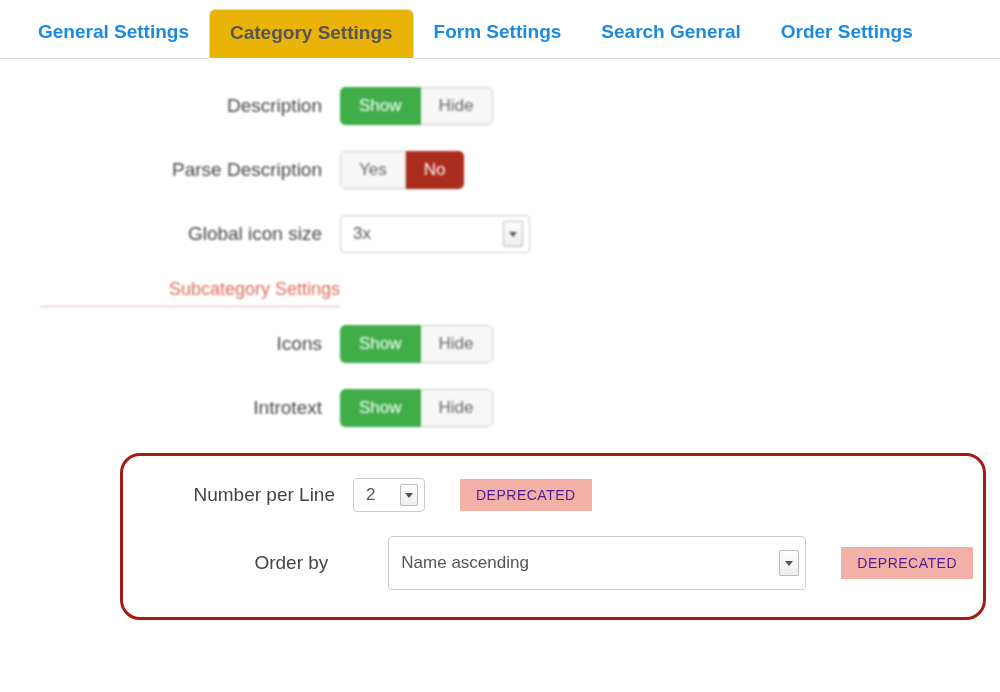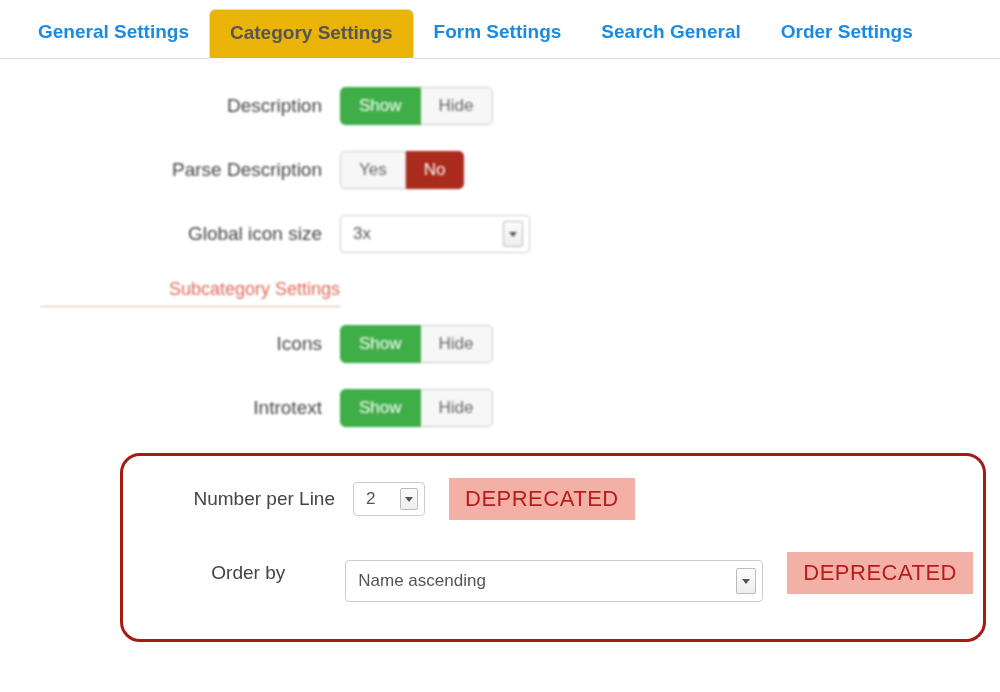--- a/index.html
+++ b/index.html
@@ -122,35 +122,35 @@
     width: 300px;
     margin: 10px 0 18px 40px;
     text-align: right;
   }
 
   
   .deprecated-box {
     border: 3px solid #a51b14;
     border-radius: 20px;
     margin: 0 14px 0 120px;
-    padding: 22px 10px 27px 10px;
+    padding: 22px 10px 17px 10px;
   }
   .deprecated-box .row { margin-bottom: 24px; }
   .deprecated-box .row:last-child { margin-bottom: 10px; gap: 42px; }
   .deprecated-box .lbl { width: 220px; }
 
   .select.small { width: 72px; height: 34px; }
   .select.small .caret { height: 22px; width: 18px; }
-  .select.wide  { width: 418px; height: 42px; margin-top: 16px; }
+  .select.wide  { width: 418px; height: 54px; }
 
   .badge-dep {
-    margin-left: 24px;
+    margin-left: 35px;
     background: #f3b0a6;
-    color: #b91c1c;
-    font-size: 22px;
+    color: #4c1d95;
+    font-size: 14px;
     font-weight: 500;
     padding: 8px 16px;
     letter-spacing: 0.5px;
   }
 </style>
 </head>
 <body>
 
 <div class="tabs">
   <div class="tab">General Settings</div>

